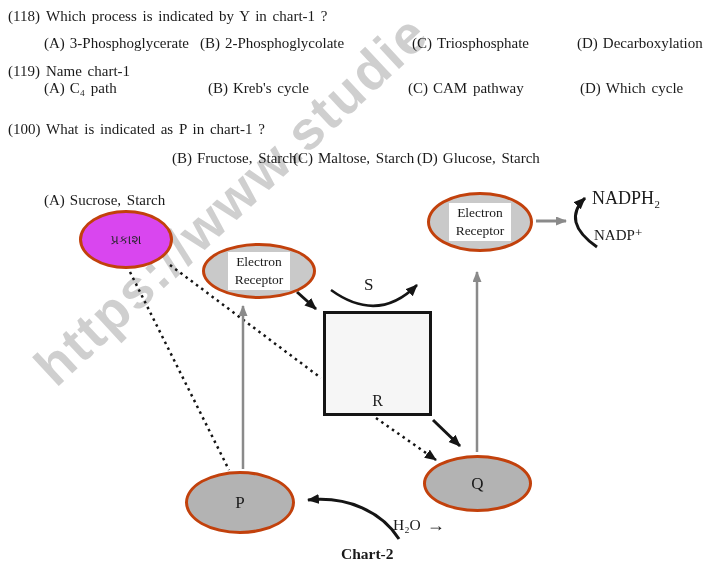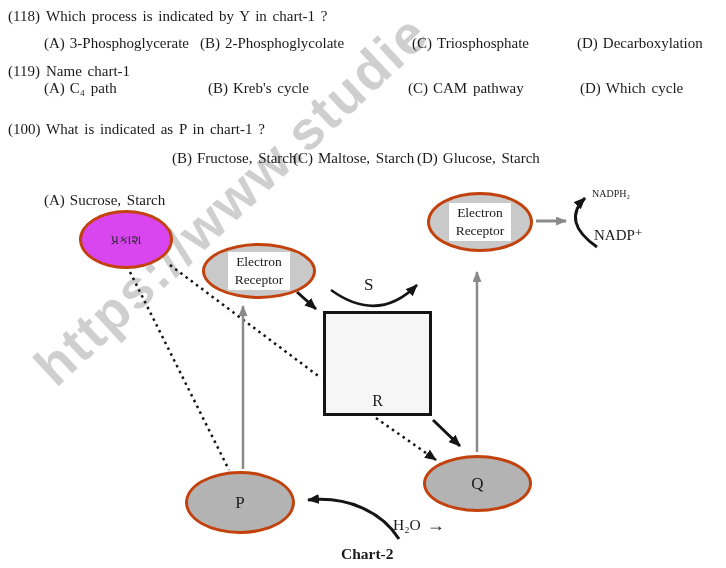--- a/index.html
+++ b/index.html
@@ -46,21 +46,21 @@
     font-size:13.5px;line-height:1.3;white-space:nowrap;
   }
   #p-node{left:185px;top:471px;width:110px;height:63px;background:#b3b3b3;font-size:17px;}
   #q-node{left:423px;top:455px;width:109px;height:57px;background:#b3b3b3;font-size:17px;}
   #r-square{
     position:absolute;left:323px;top:311px;width:109px;height:105px;
     background:#f6f6f6;border:3px solid #151515;box-sizing:border-box;z-index:4;
   }
   #r-label{position:absolute;left:0;bottom:3px;width:100%;text-align:center;font-size:16px;}
   #s-label{position:absolute;left:364px;top:275px;font-size:17px;z-index:5;}
-  #nadph2-label{position:absolute;left:592px;top:188px;font-size:10px;z-index:5;white-space:nowrap;}
+  #nadph2-label{position:absolute;left:592px;top:188px;font-size:18px;z-index:5;white-space:nowrap;}
   #nadp-label{position:absolute;left:594px;top:226px;font-size:15px;z-index:5;white-space:nowrap;}
   #equation{position:absolute;left:393px;top:516px;font-size:15.5px;z-index:5;display:flex;gap:6px;align-items:center;white-space:nowrap;}
   #equation .eq-arrow{font-weight:bold;font-size:18px;line-height:1;}
   #chart-caption{position:absolute;left:341px;top:545px;font-size:15.5px;font-weight:bold;z-index:5;}
   
   #arrows{position:absolute;left:0;top:0;z-index:2;}
 </style>
 </head>
 <body>
 

